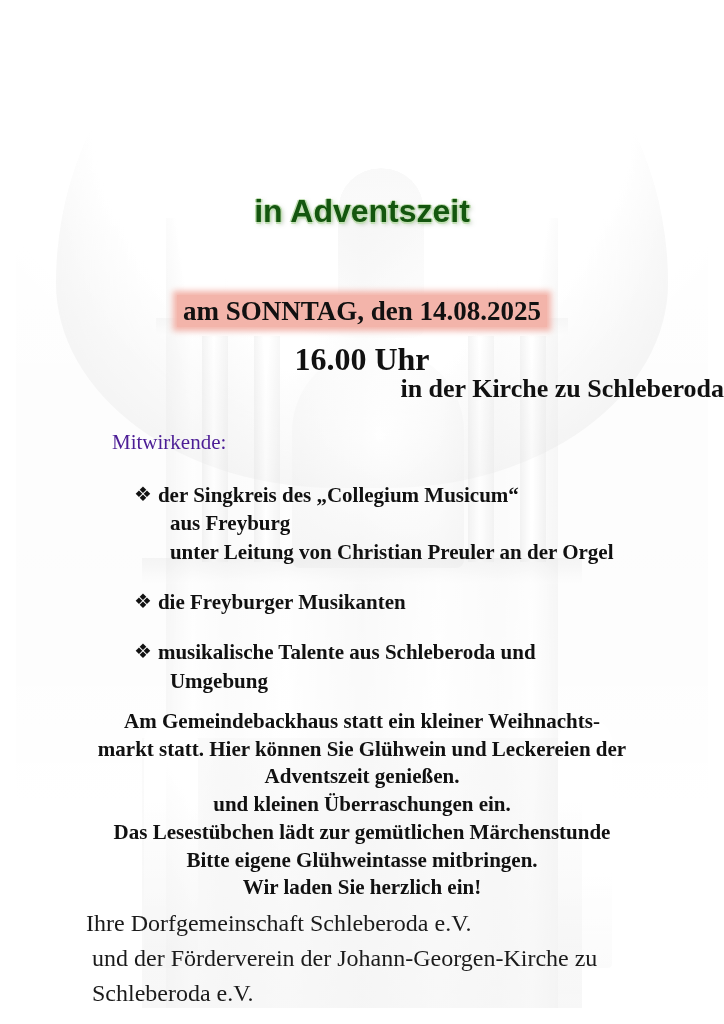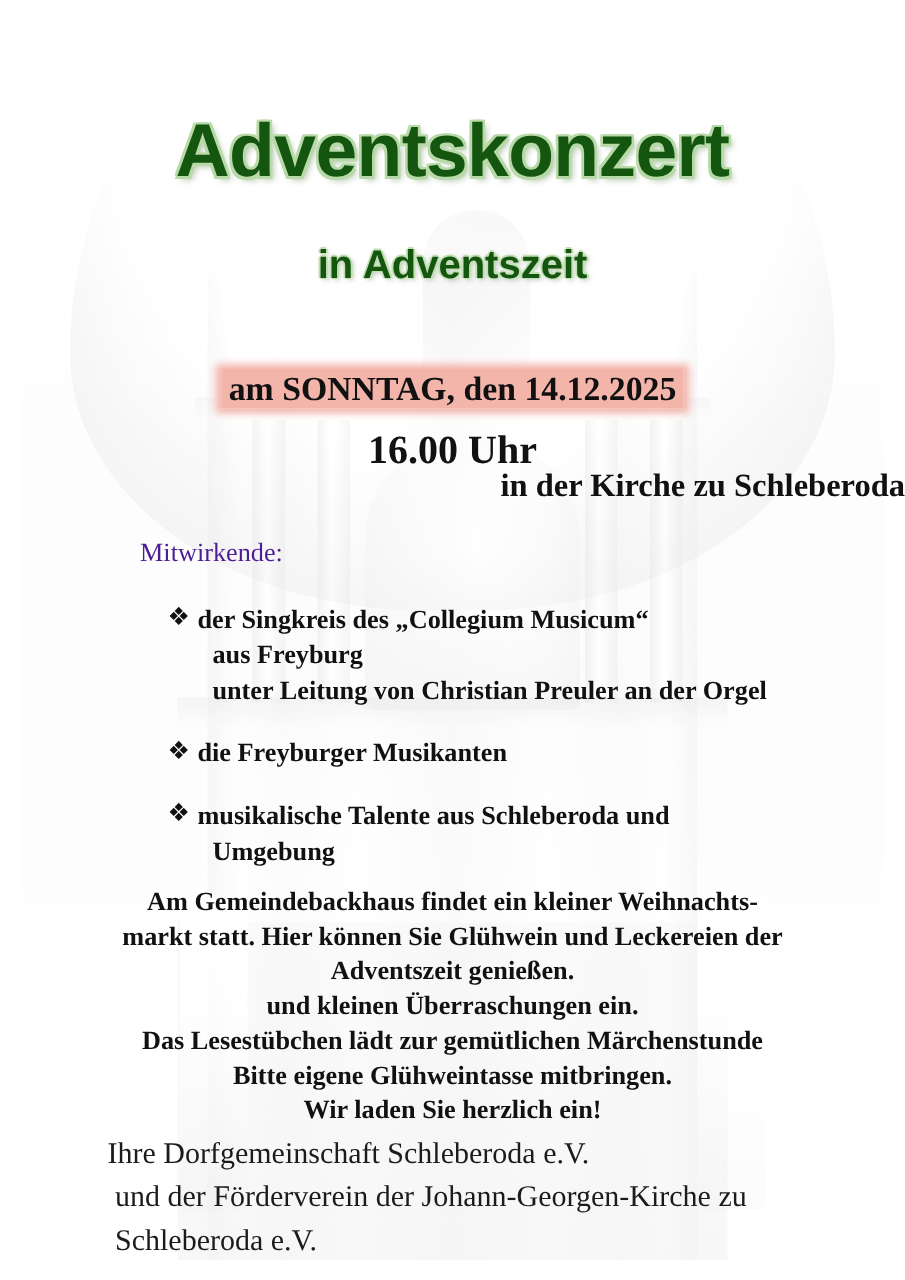--- a/index.html
+++ b/index.html
@@ -260,26 +260,25 @@
     <div class="cornice"></div>
     <div class="base"></div>
     <div class="statue s1"></div>
     <div class="statue s2"></div>
     <div class="top-fig"></div>
     <div class="wash"></div>
   </div>
 
   <div class="content">
 
-    <div class="title">Adventskonzert</div>
 
     <div class="subtitle">in Adventszeit</div>
 
     <div class="date-line">
-      <span class="hl">am SONNTAG, den 14.12.2025</span>
+      <span class="hl">am SONNTAG, den 14.08.2025</span>
     </div>
 
     <div class="time">16.00 Uhr</div>
     <div class="place">in der Kirche zu Schleberoda</div>
 
     <div class="perf-label">Mitwirkende:</div>
 
     <div class="perf-list">
 
       <div class="perf-item">
@@ -302,21 +301,21 @@
         <span class="bullet">❖</span>
         <span class="lines">
           <span class="ln1">musikalische Talente aus Schleberoda und</span>
           <span class="ln2">Umgebung</span>
         </span>
       </div>
 
     </div>
 
     <div class="notice">
-      <span class="l1">Am Gemeindebackhaus findet ein kleiner Weihnachts-</span>
+      <span class="l1">Am Gemeindebackhaus statt ein kleiner Weihnachts-</span>
       <span class="l1">markt statt. Hier können Sie Glühwein und Leckereien der</span>
       <span class="l1">Adventszeit genießen.</span>
       <span class="l1">und kleinen Überraschungen ein.</span>
       <span class="l1">Das Lesestübchen lädt zur gemütlichen Märchenstunde</span>
       <span class="l1">Bitte eigene Glühweintasse mitbringen.</span>
       <span class="l1">Wir laden Sie herzlich ein!</span>
     </div>
 
     <div class="signature">
       <span class="s-line one">Ihre Dorfgemeinschaft Schleberoda e.V.</span>

